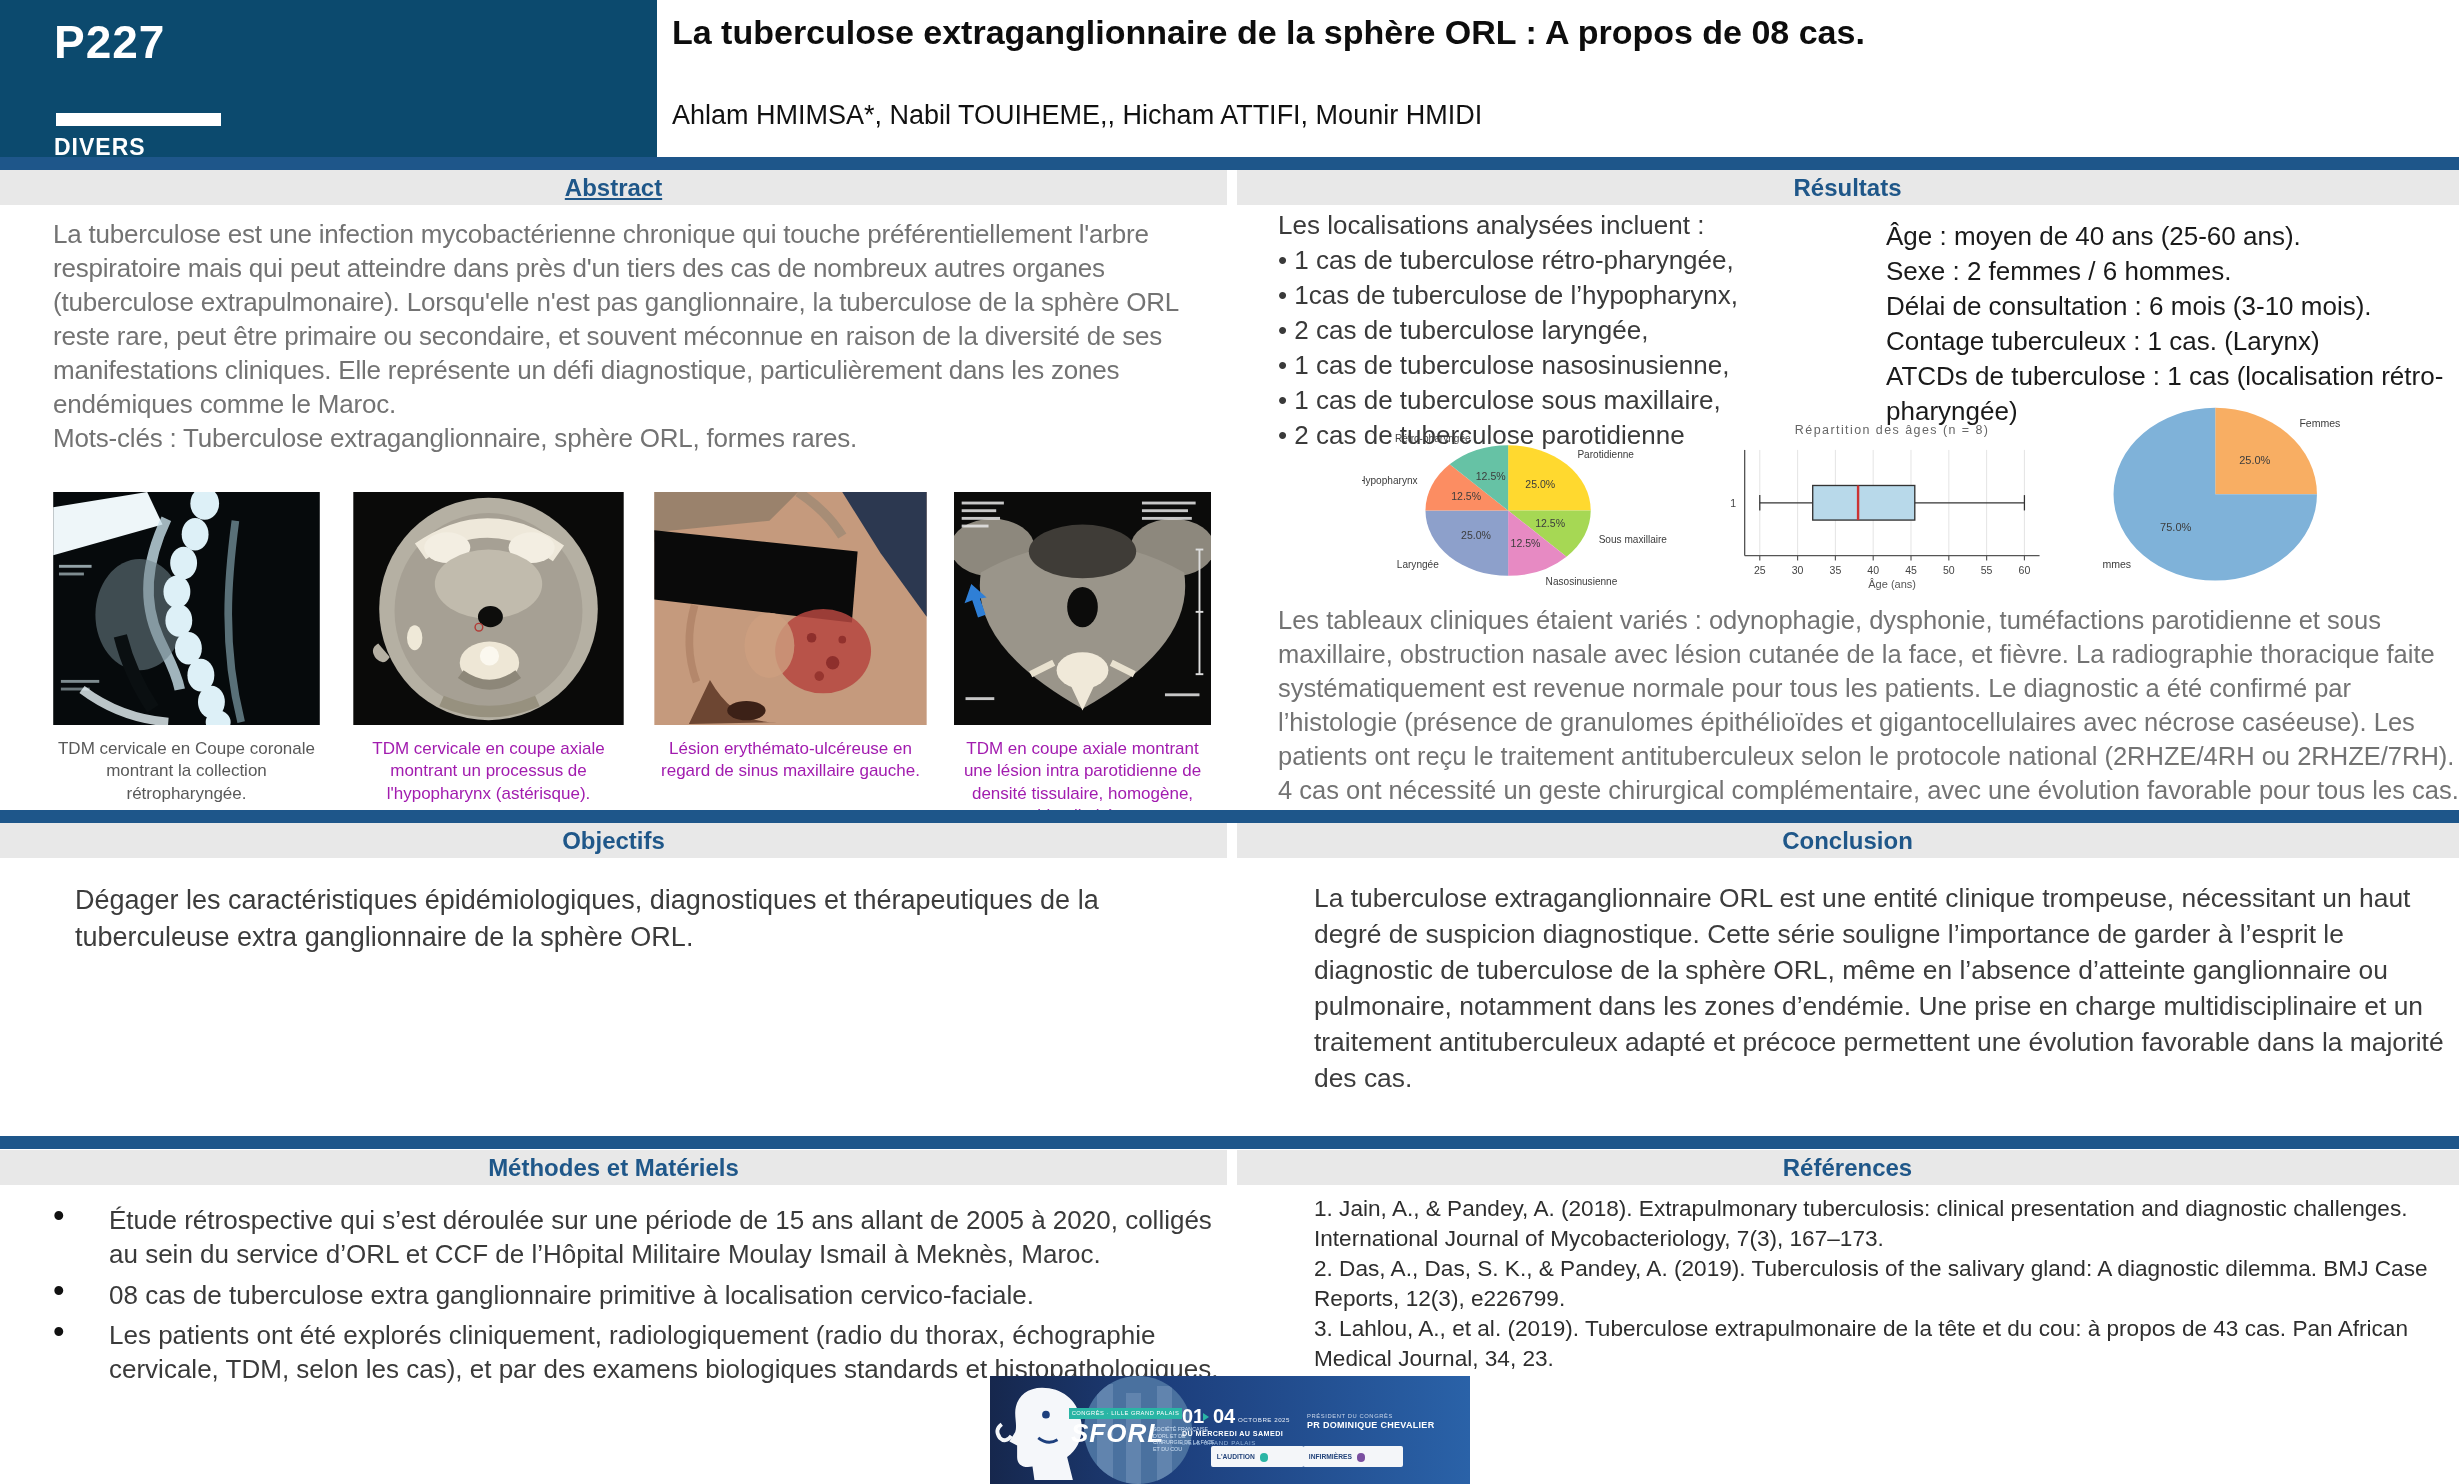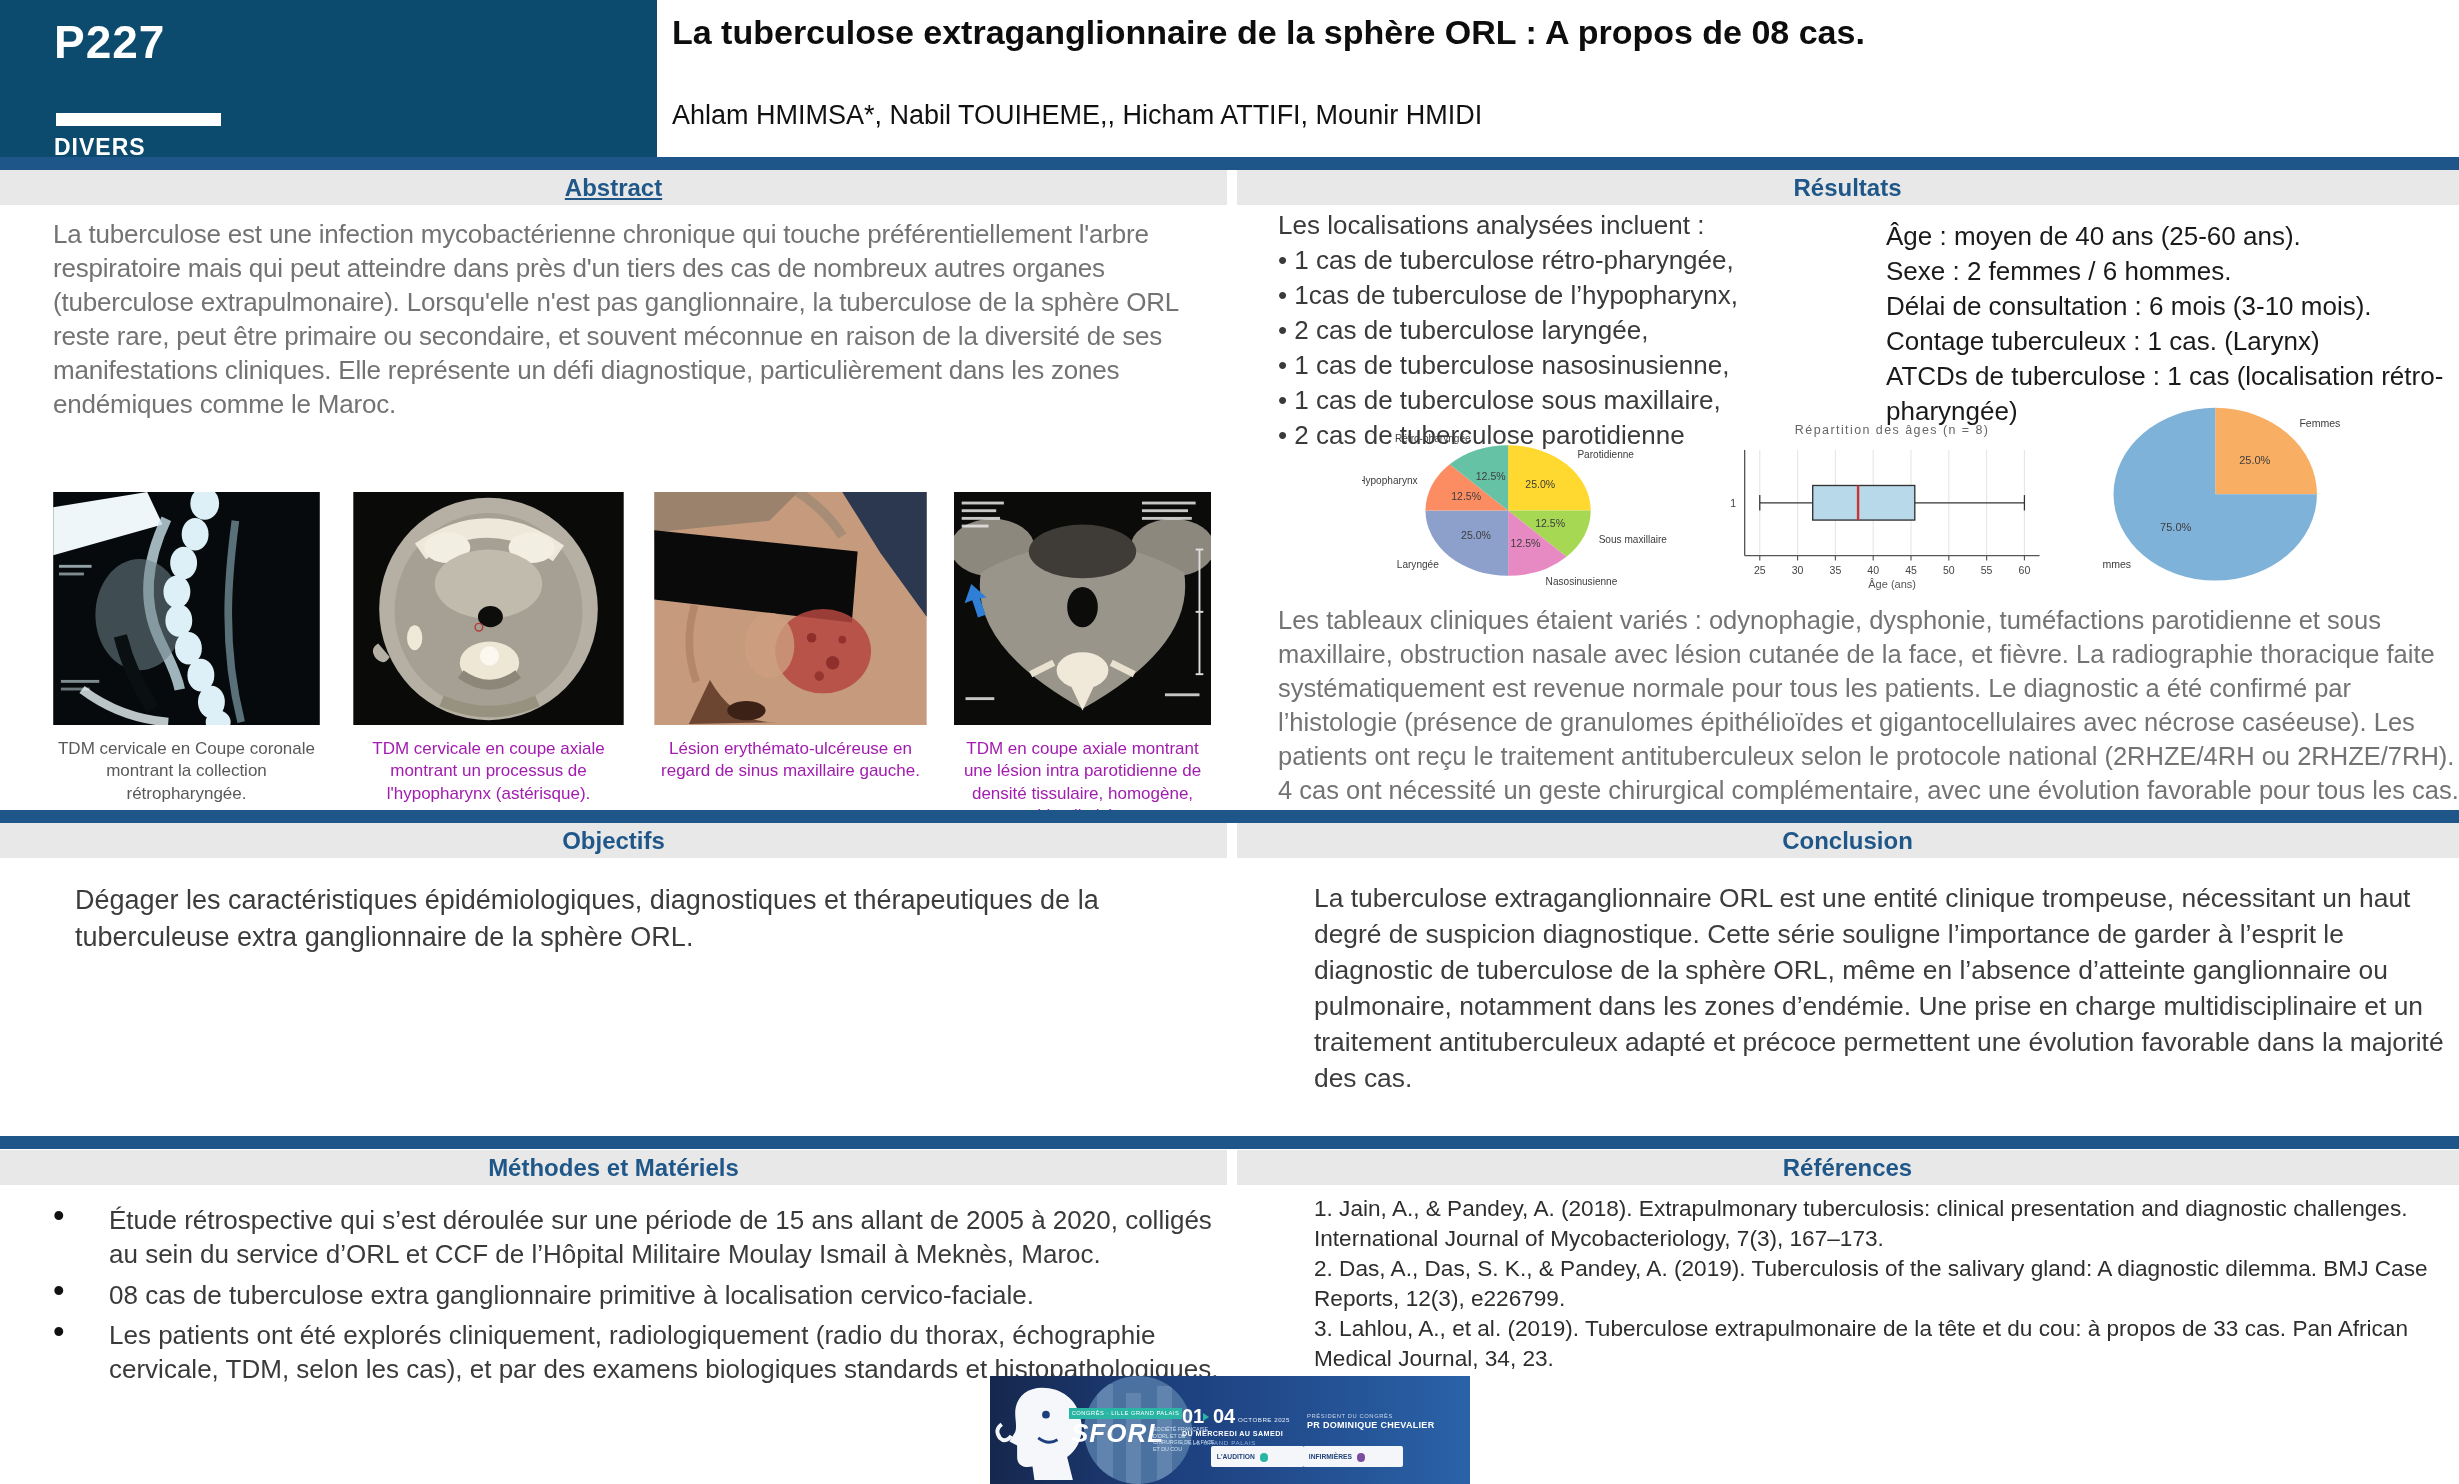--- a/index.html
+++ b/index.html
@@ -78,20 +78,21 @@
 <div class="abs authors">Ahlam HMIMSA*, Nabil TOUIHEME,, Hicham ATTIFI, Mounir HMIDI</div>
 
 <div class="abs bluebar" style="top:157px;"></div>
 <div class="abs grayband" style="top:170px;"></div>
 <div class="abs band-divider" style="top:170px;"></div>
 <div class="abs sec-title sec-left" style="top:170px;text-decoration:underline;">Abstract</div>
 <div class="abs sec-title sec-right" style="top:170px;">Résultats</div>
 
 <div class="abs body-text abstract">
   <div>La tuberculose est une infection mycobactérienne chronique qui touche préférentiellement l'arbre respiratoire mais qui peut atteindre dans près d'un tiers des cas de nombreux autres organes (tuberculose extrapulmonaire). Lorsqu'elle n'est pas ganglionnaire, la tuberculose de la sphère ORL reste rare, peut être primaire ou secondaire, et souvent méconnue en raison de la diversité de ses manifestations cliniques. Elle représente un défi diagnostique, particulièrement dans les zones endémiques comme le Maroc.</div>
+  <div>Mots-clés : Tuberculose extraganglionnaire, sphère ORL, formes rares.</div>
 </div>
 
 <div class="abs fig" style="left:53px;width:267px;">
   <svg width="267" height="233" viewBox="0 0 278 243">
     <rect width="278" height="243" fill="#060a0c"></rect>
     <polygon points="0,16 98,0 114,34 0,66" fill="#eef6f9"></polygon>
     <rect x="6" y="76" width="34" height="3" fill="#cfe3ea" opacity="0.7"></rect>
     <rect x="6" y="84" width="26" height="3" fill="#cfe3ea" opacity="0.6"></rect>
     <rect x="8" y="196" width="40" height="3" fill="#cfe3ea" opacity="0.6"></rect>
     <rect x="8" y="204" width="30" height="3" fill="#cfe3ea" opacity="0.5"></rect>
@@ -290,21 +291,21 @@
 
 <div class="abs methodes">
   <div class="mi">Étude rétrospective qui s’est déroulée sur une période de 15 ans allant de 2005 à 2020, colligés au sein du service d’ORL et CCF de l’Hôpital Militaire Moulay Ismail à Meknès, Maroc.</div>
   <div class="mi">08 cas de tuberculose extra ganglionnaire primitive à localisation cervico-faciale.</div>
   <div class="mi">Les patients ont été explorés cliniquement, radiologiquement (radio du thorax, échographie cervicale, TDM, selon les cas), et par des examens biologiques standards et histopathologiques.</div>
 </div>
 
 <div class="abs refs">
   <div>1. Jain, A., &amp; Pandey, A. (2018). Extrapulmonary tuberculosis: clinical presentation and diagnostic challenges. International Journal of Mycobacteriology, 7(3), 167–173.</div>
   <div>2. Das, A., Das, S. K., &amp; Pandey, A. (2019). Tuberculosis of the salivary gland: A diagnostic dilemma. BMJ Case Reports, 12(3), e226799.</div>
-  <div>3. Lahlou, A., et al. (2019). Tuberculose extrapulmonaire de la tête et du cou: à propos de 33 cas. Pan African Medical Journal, 34, 23.</div>
+  <div>3. Lahlou, A., et al. (2019). Tuberculose extrapulmonaire de la tête et du cou: à propos de 43 cas. Pan African Medical Journal, 34, 23.</div>
 </div>
 
 <div class="abs banner">
   <div class="photo">
     <i style="left:13.4px;"></i>
     <i style="left:42px;top:17.3px;"></i>
     <i style="left:73px;top:9.6px;"></i>
   </div>
   <svg style="position:absolute;left:1.9px;top:5.8px;" width="106" height="100" viewBox="0 0 110 104">
     <path d="M52,6 C34,6 24,18 24,32 C24,40 26,46 24,52 L18,62 L26,66 L26,78 C26,86 32,90 42,88 L44,102 L84,102 L78,78 C90,70 96,54 92,38 C88,18 72,6 52,6 Z" fill="#f5f7fa"></path>

